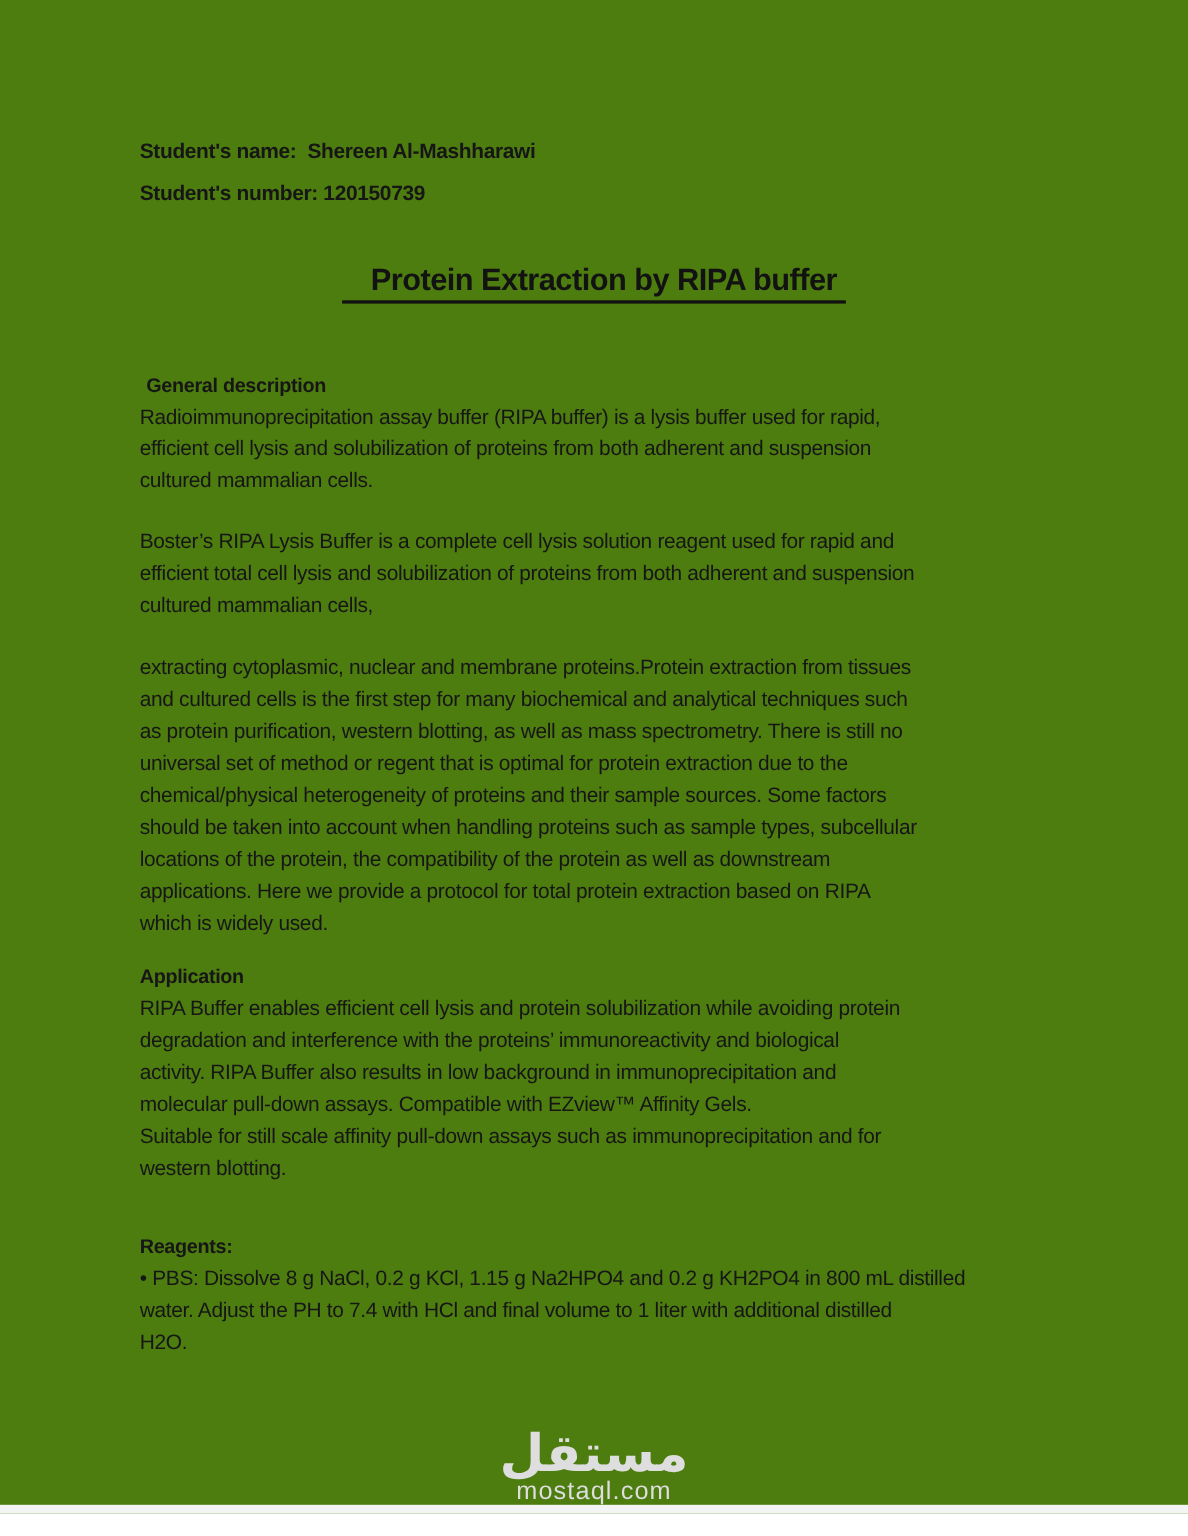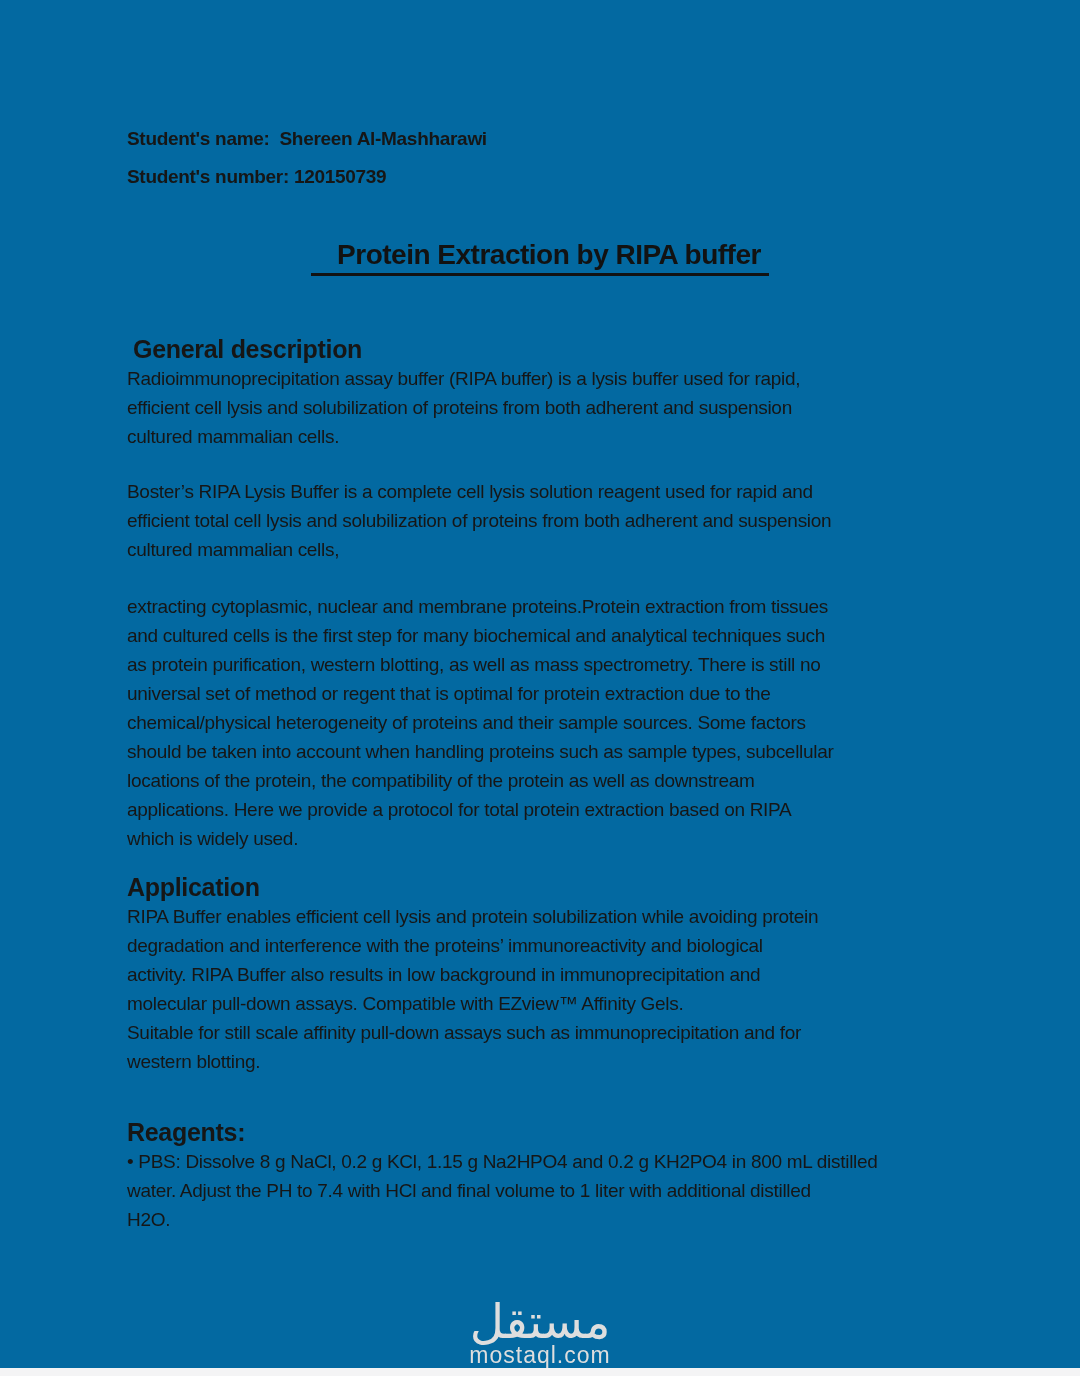--- a/index.html
+++ b/index.html
@@ -4,21 +4,21 @@
 <style>
   html, body {
     margin: 0;
     padding: 0;
     background: #ffffff;
   }
   .page {
     position: relative;
     width: 1080px;
     height: 1376px;
-    background: #0369a1;
+    background: #4d7c0f;
     overflow: hidden;
     box-sizing: border-box;
     padding: 124px 127px 0 127px;
     font-family: "Liberation Sans", sans-serif;
     color: #161616;
     font-size: 19px;
     letter-spacing: -0.3px;
     line-height: 29px;
   }
   .student-line {
@@ -38,21 +38,21 @@
     font-size: 28px;
     font-weight: bold;
     letter-spacing: -0.5px;
     color: #121212;
     border-bottom: 3px solid #121212;
     padding: 0 8px 3px 26px;
     white-space: pre;
   }
   h2.sec-heading {
     margin: 0;
-    font-size: 25px;
+    font-size: 18px;
     font-weight: bold;
     line-height: 29px;
     padding-left: 6px;
     white-space: pre;
   }
   h2.sec-heading.general { margin-top: 58px; }
   h2.sec-heading.application { margin-top: 20px; padding-left: 0; }
   h2.sec-heading.reagents { margin-top: 42px; padding-left: 0; }
   .para {
     margin: 0;
@@ -67,21 +67,21 @@
     top: 1300px;
     text-align: center;
     color: #dedede;
     letter-spacing: 0;
     pointer-events: none;
   }
   .watermark-logo {
     font-family: "DejaVu Sans", sans-serif;
     font-size: 47px;
     line-height: 44px;
-    font-weight: normal;
+    font-weight: bold;
   }
   .watermark-domain {
     font-family: Liberation Sans, sans-serif;
     font-size: 23px;
     line-height: 22px;
     letter-spacing: 1px;
   }
   .footer-strip {
     position: absolute;
     left: 0;

